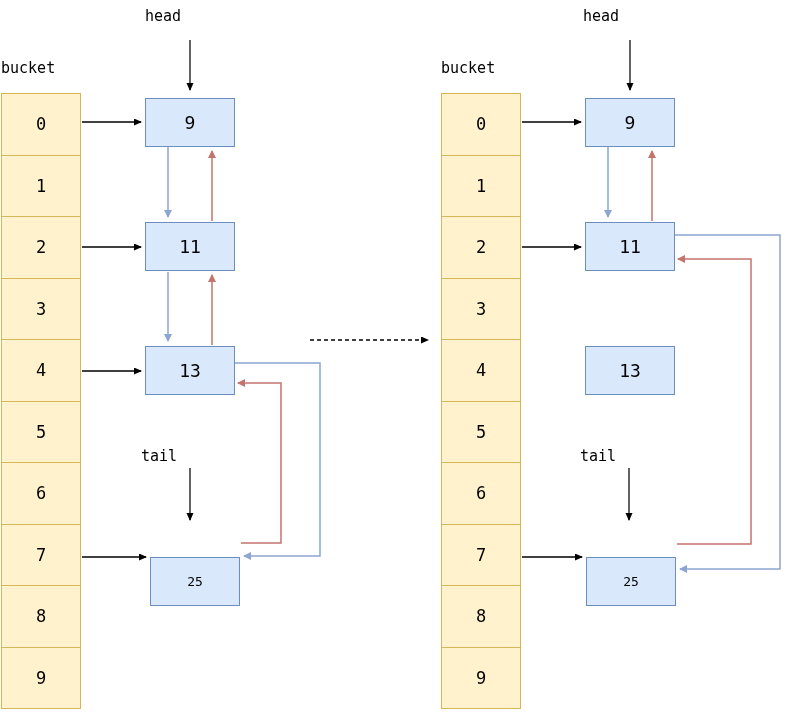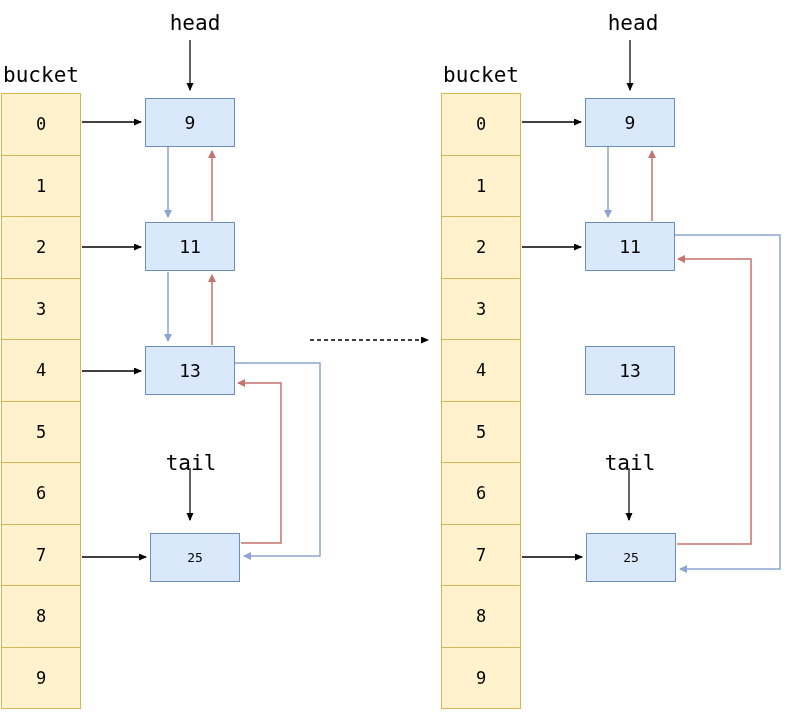--- a/index.html
+++ b/index.html
@@ -43,29 +43,28 @@
     width: 90px;
     height: 49px;
     box-sizing: border-box;
     background: #DAE8FC;
     border: 1px solid #6C8EBF;
     display: flex;
     align-items: center;
     justify-content: center;
     font-size: 18px;
   }
-  .node.small { font-size: 13px; }
+  .node.small { font-size: 13px; margin-top: 24px; }
 
   .lbl {
     position: absolute;
-    font-size: 21px;
+    font-size: 15px;
     height: 20px;
     line-height: 20px;
-    text-align: center;
-    margin-top: 7px;
+    text-align: left;
   }
 </style>
 </head>
 <body>
 
 <div class="canvas">
 
   <svg class="connectors" width="789" height="713" viewBox="0 0 789 713">
     <defs>
       <marker id="m-black" markerWidth="9" markerHeight="9" refX="7" refY="3.5" orient="auto" markerUnits="userSpaceOnUse">

